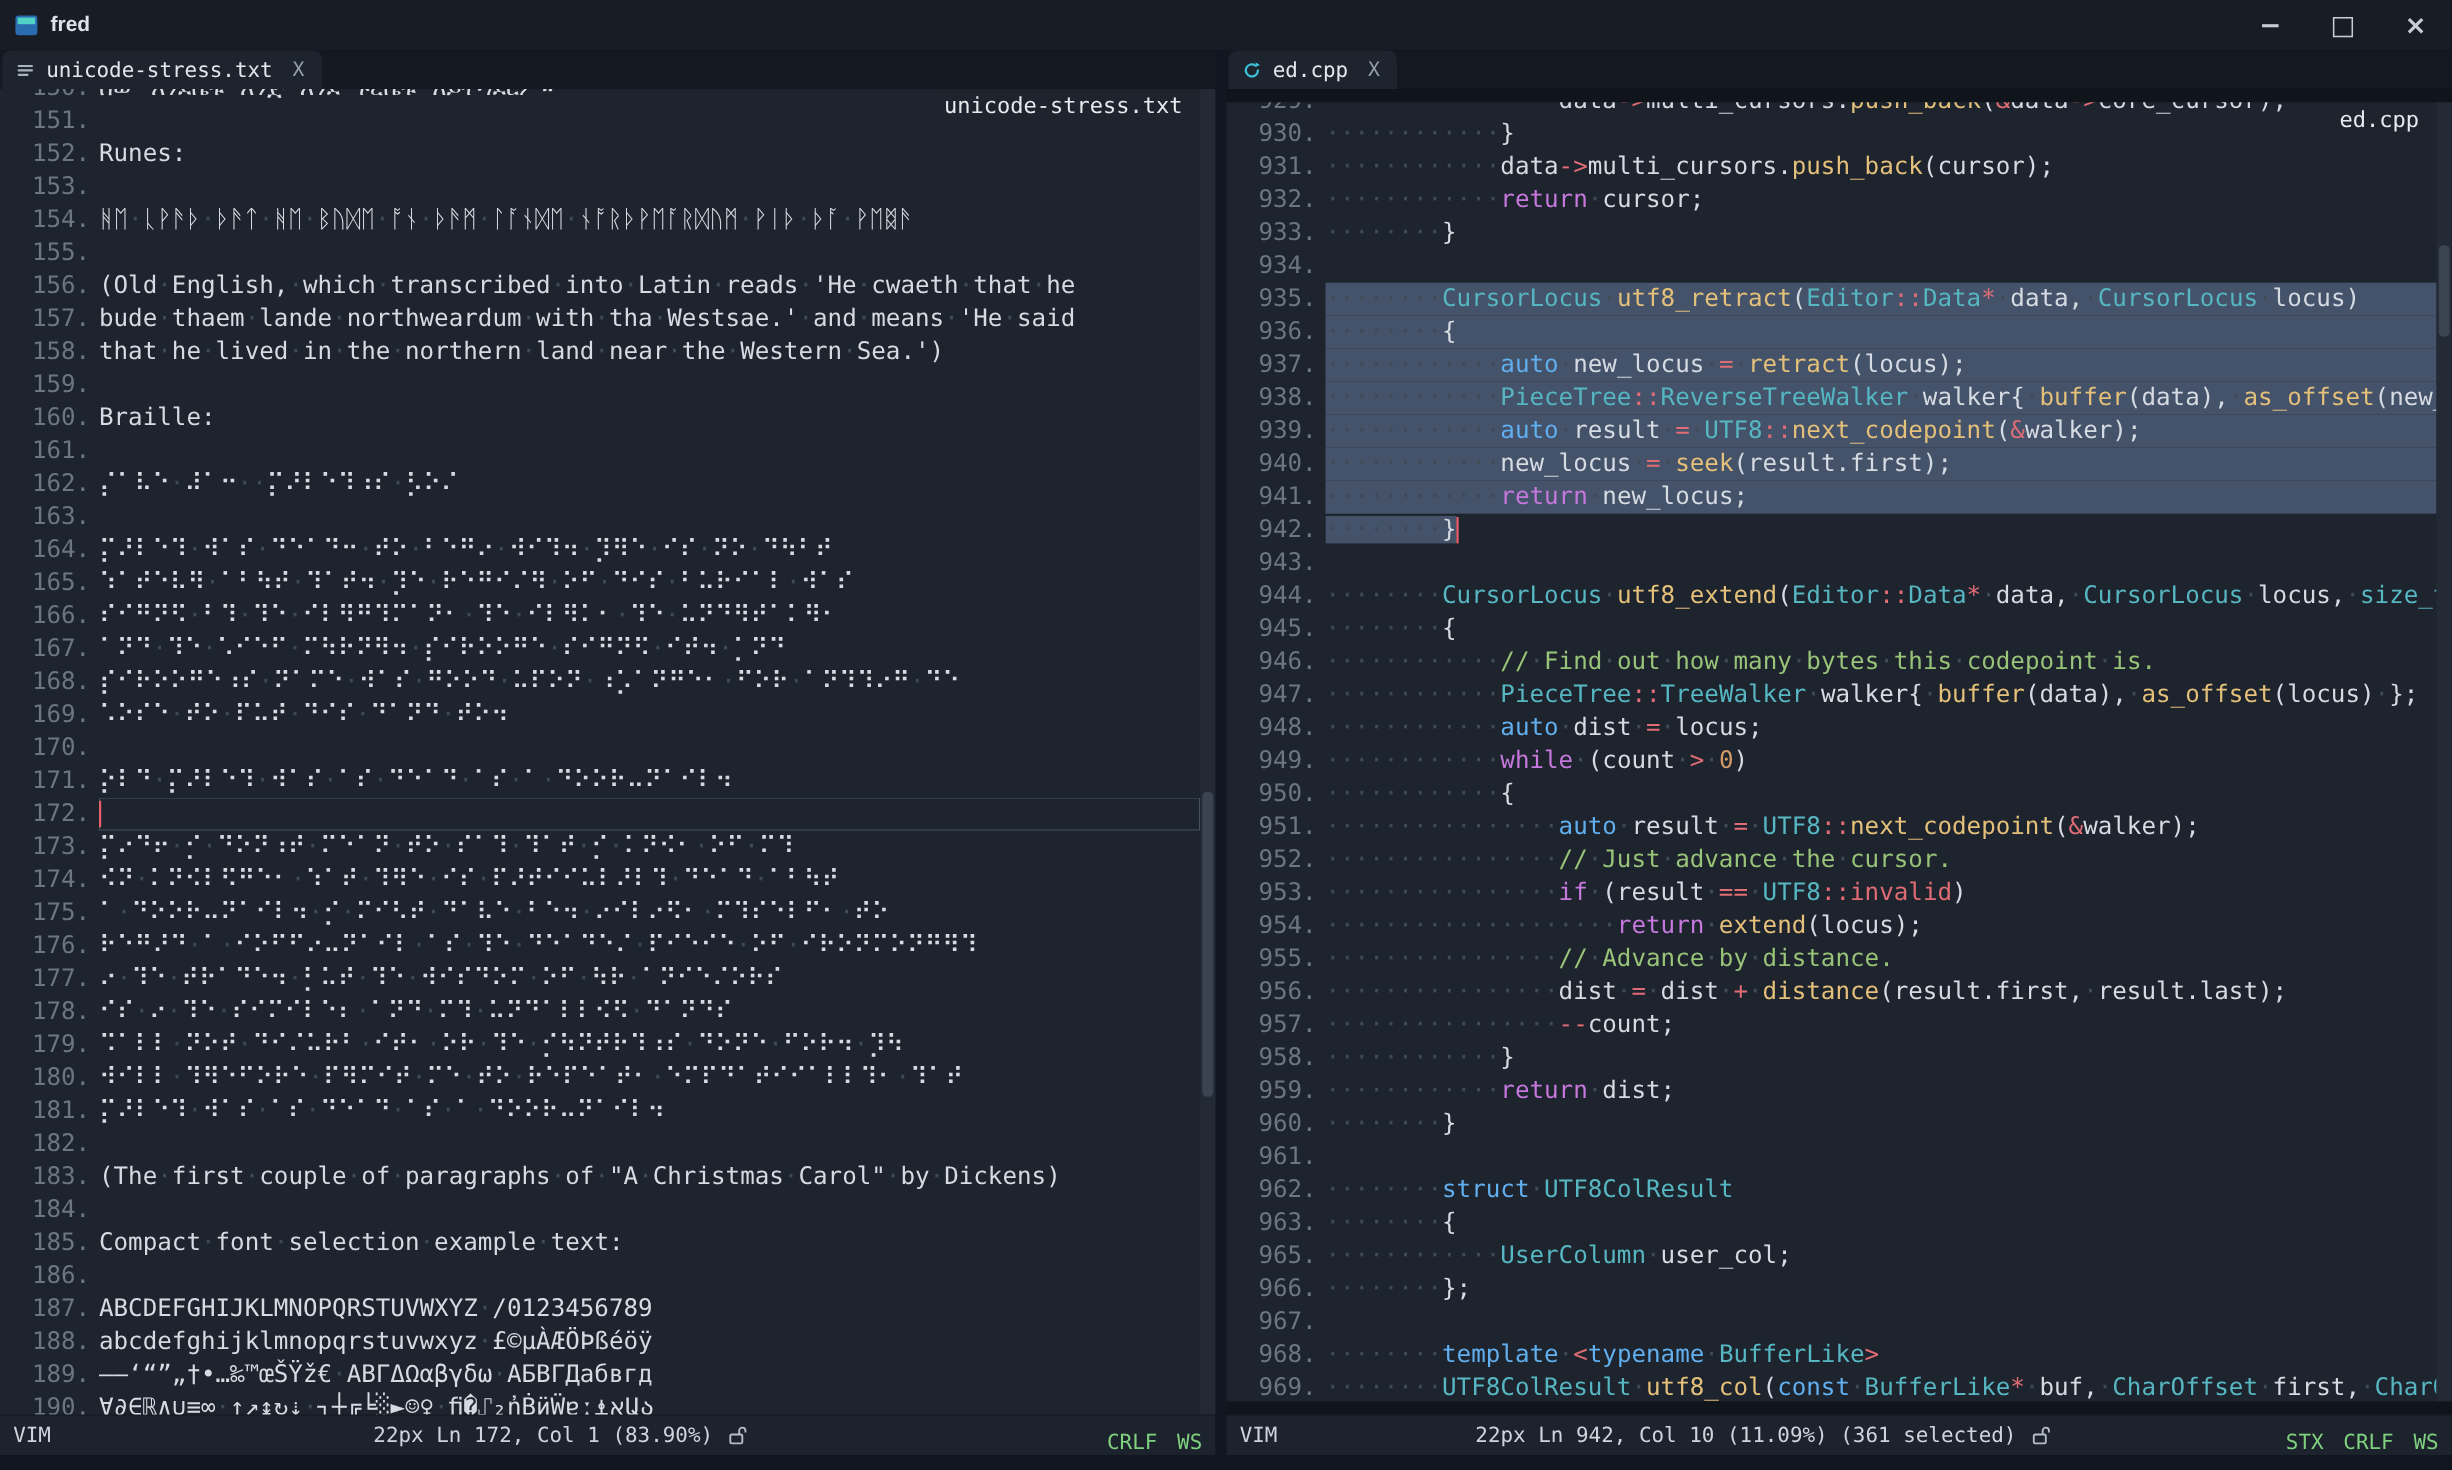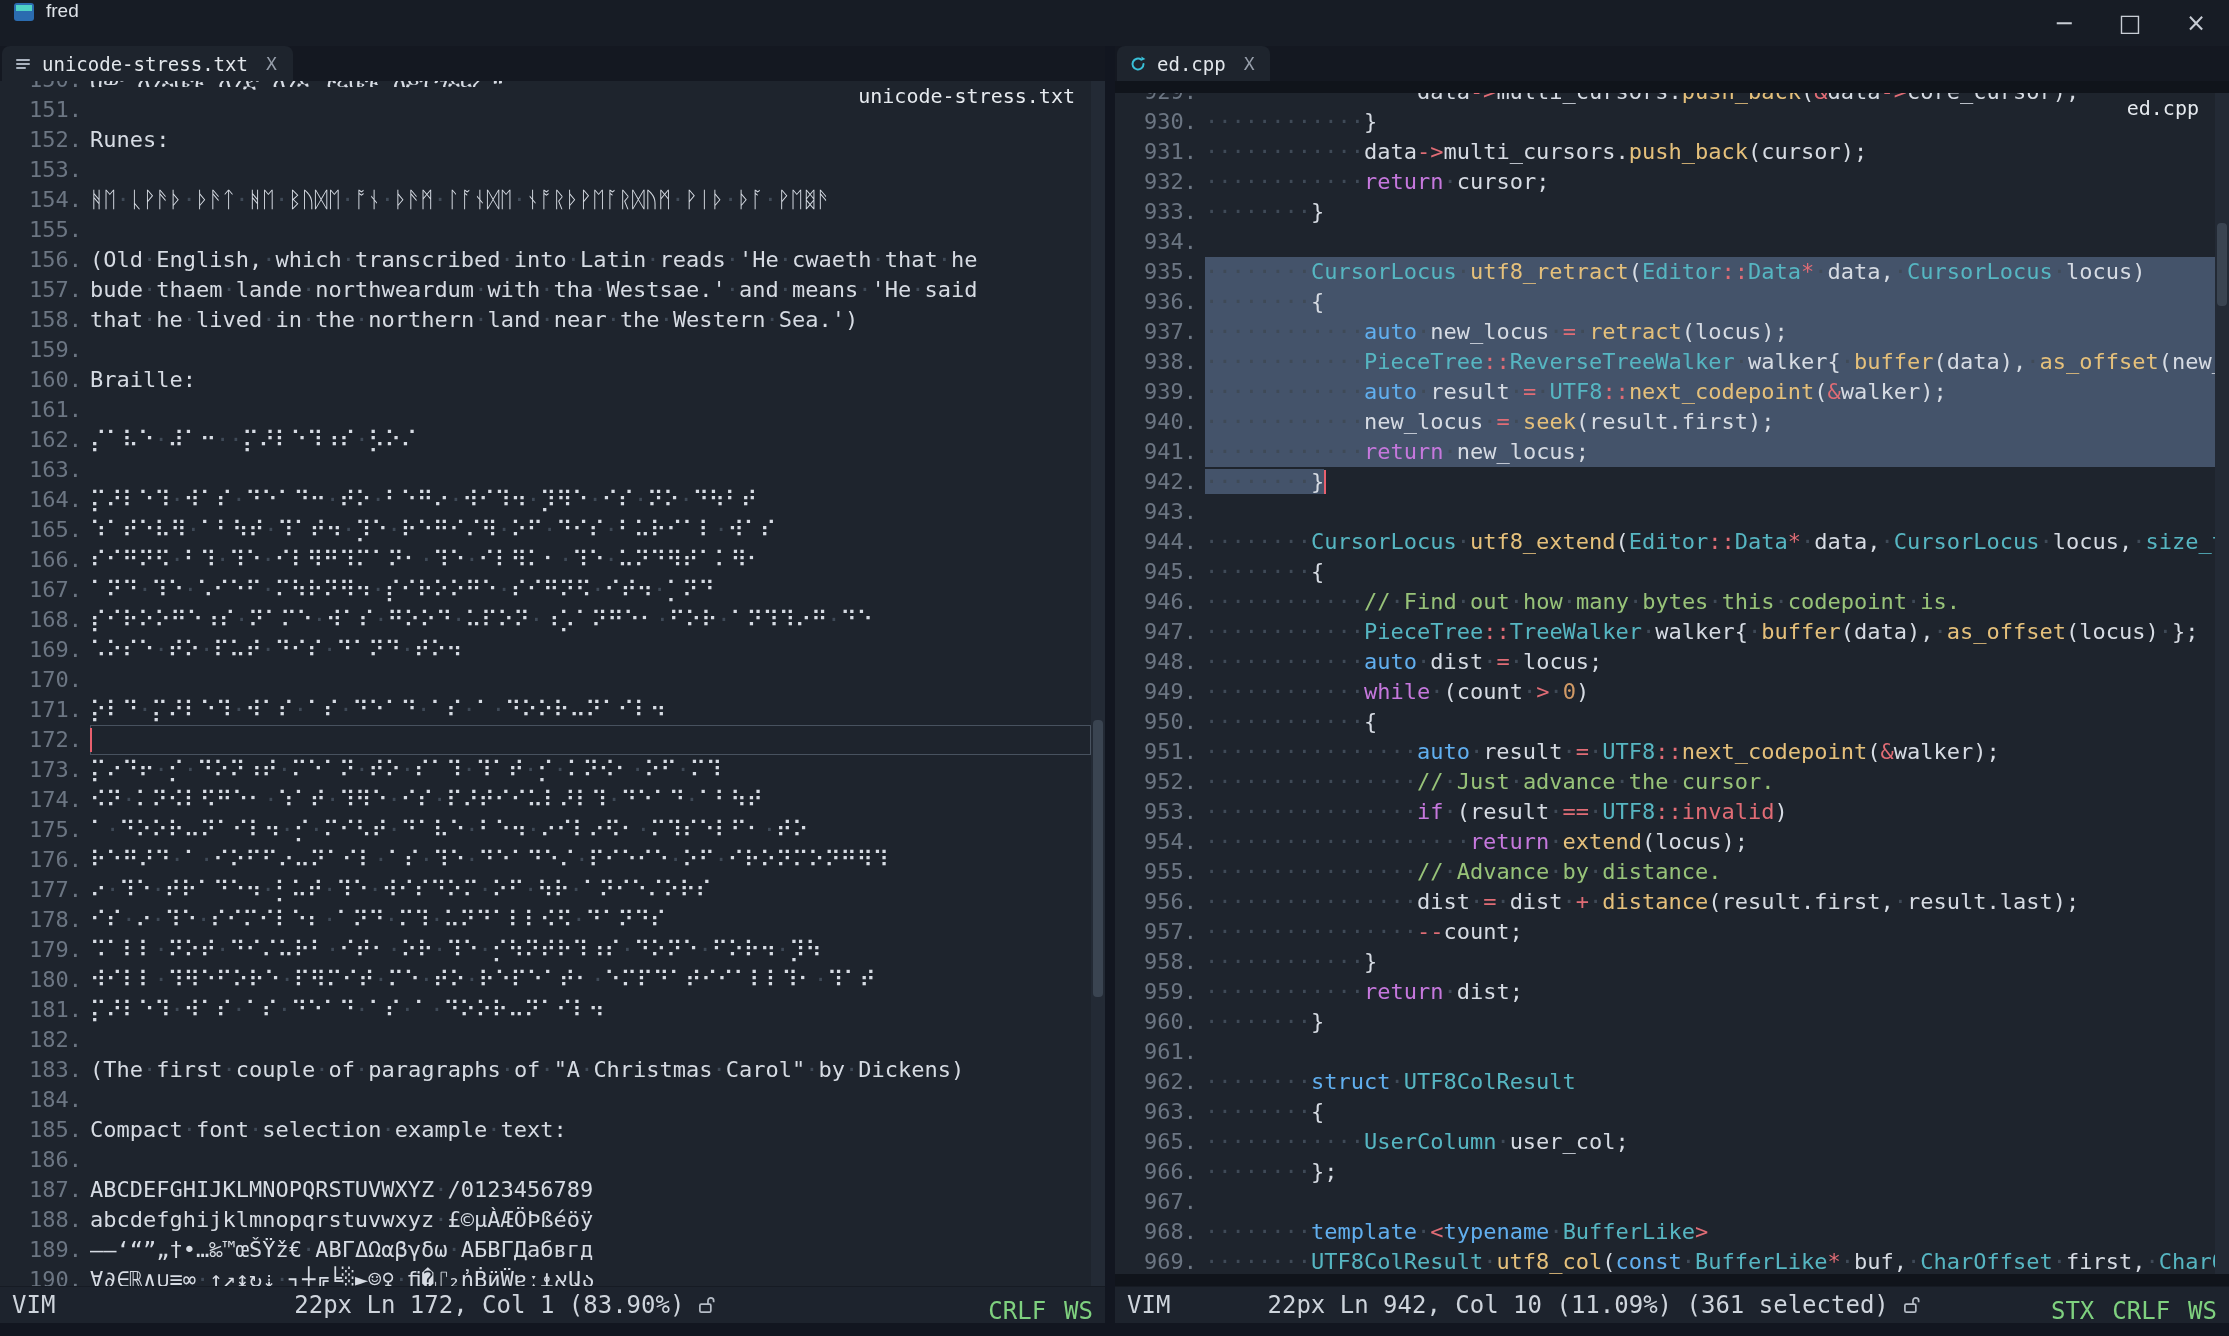--- a/index.html
+++ b/index.html
@@ -1,20 +1,20 @@
 <!DOCTYPE html>
 <html><head>
 <meta charset="utf-8">
 <style>
   *{box-sizing:border-box;margin:0;padding:0;}
   html,body{width:2229px;height:1336px;overflow:hidden;background:#10141b;}
   .window{width:2229px;height:1336px;display:flex;flex-direction:column;
           font-family:"DejaVu Sans Mono","DejaVu Sans",monospace;color:#d6dbe3;}
   
-  .titlebar{height:46px;flex:none;background:#171c25;display:flex;padding-left:12px;}
+  .titlebar{height:46px;flex:none;background:#171c25;display:flex;align-items:center;padding-left:12px;font-weight:bold;}
   .title-text{font-family:"Liberation Sans",sans-serif;font-size:19px;color:#dfe3e9;margin-left:10px;}
   .win-controls{margin-left:auto;display:flex;height:100%;}
   .win-btn{width:66px;height:100%;display:flex;align-items:center;justify-content:center;
            font-size:24px;color:#c8cdd5;font-family:"DejaVu Sans",sans-serif;}
   
   .panes{flex:1;display:flex;min-height:0;}
   .pane{display:flex;flex-direction:column;min-width:0;}
   .pane.left{width:1105px;flex:none;}
   .pane.right{flex:1;gap:12px;}
   .divider{width:10px;flex:none;background:#121620;}
@@ -35,21 +35,21 @@
   .sel-full{background:#44536a;}
   .sel-text{background:#44536a;}
   .current{box-shadow:inset 0 0 0 1px #48525f;}
   .cursor{position:absolute;top:3px;bottom:3px;width:2px;background:#e8606e;}
   .filename-overlay{position:absolute;top:2px;right:20px;background:#1e242d;
                     padding:1px 10px;font-size:20px;color:#e6eaef;z-index:3;}
   .scrollbar{position:absolute;top:0;right:0;width:14px;bottom:0;background:#232a35;}
   .sb-thumb{position:absolute;left:2px;right:2px;border-radius:4px;background:#3a4451;}
   
   .statusbar{height:37px;flex:none;background:#1d232d;display:flex;align-items:center;
-             font-size:24px;padding:0 12px;color:#ced4dc;border-top:1px solid #161b23;}
+             font-size:19px;padding:0 12px;color:#ced4dc;border-top:1px solid #161b23;}
   .status-info{margin-left:auto;white-space:pre;}
   .lock{margin:0 14px;display:flex;align-items:center;}
   .flags{margin-left:auto;display:flex;}
   .flag{margin-left:18px;color:#7fd17f;margin-top:12px;}
   .bottom-strip{height:13px;flex:none;background:#121620;}
 </style>
 </head>
 <body>
 
 <div class="window">

